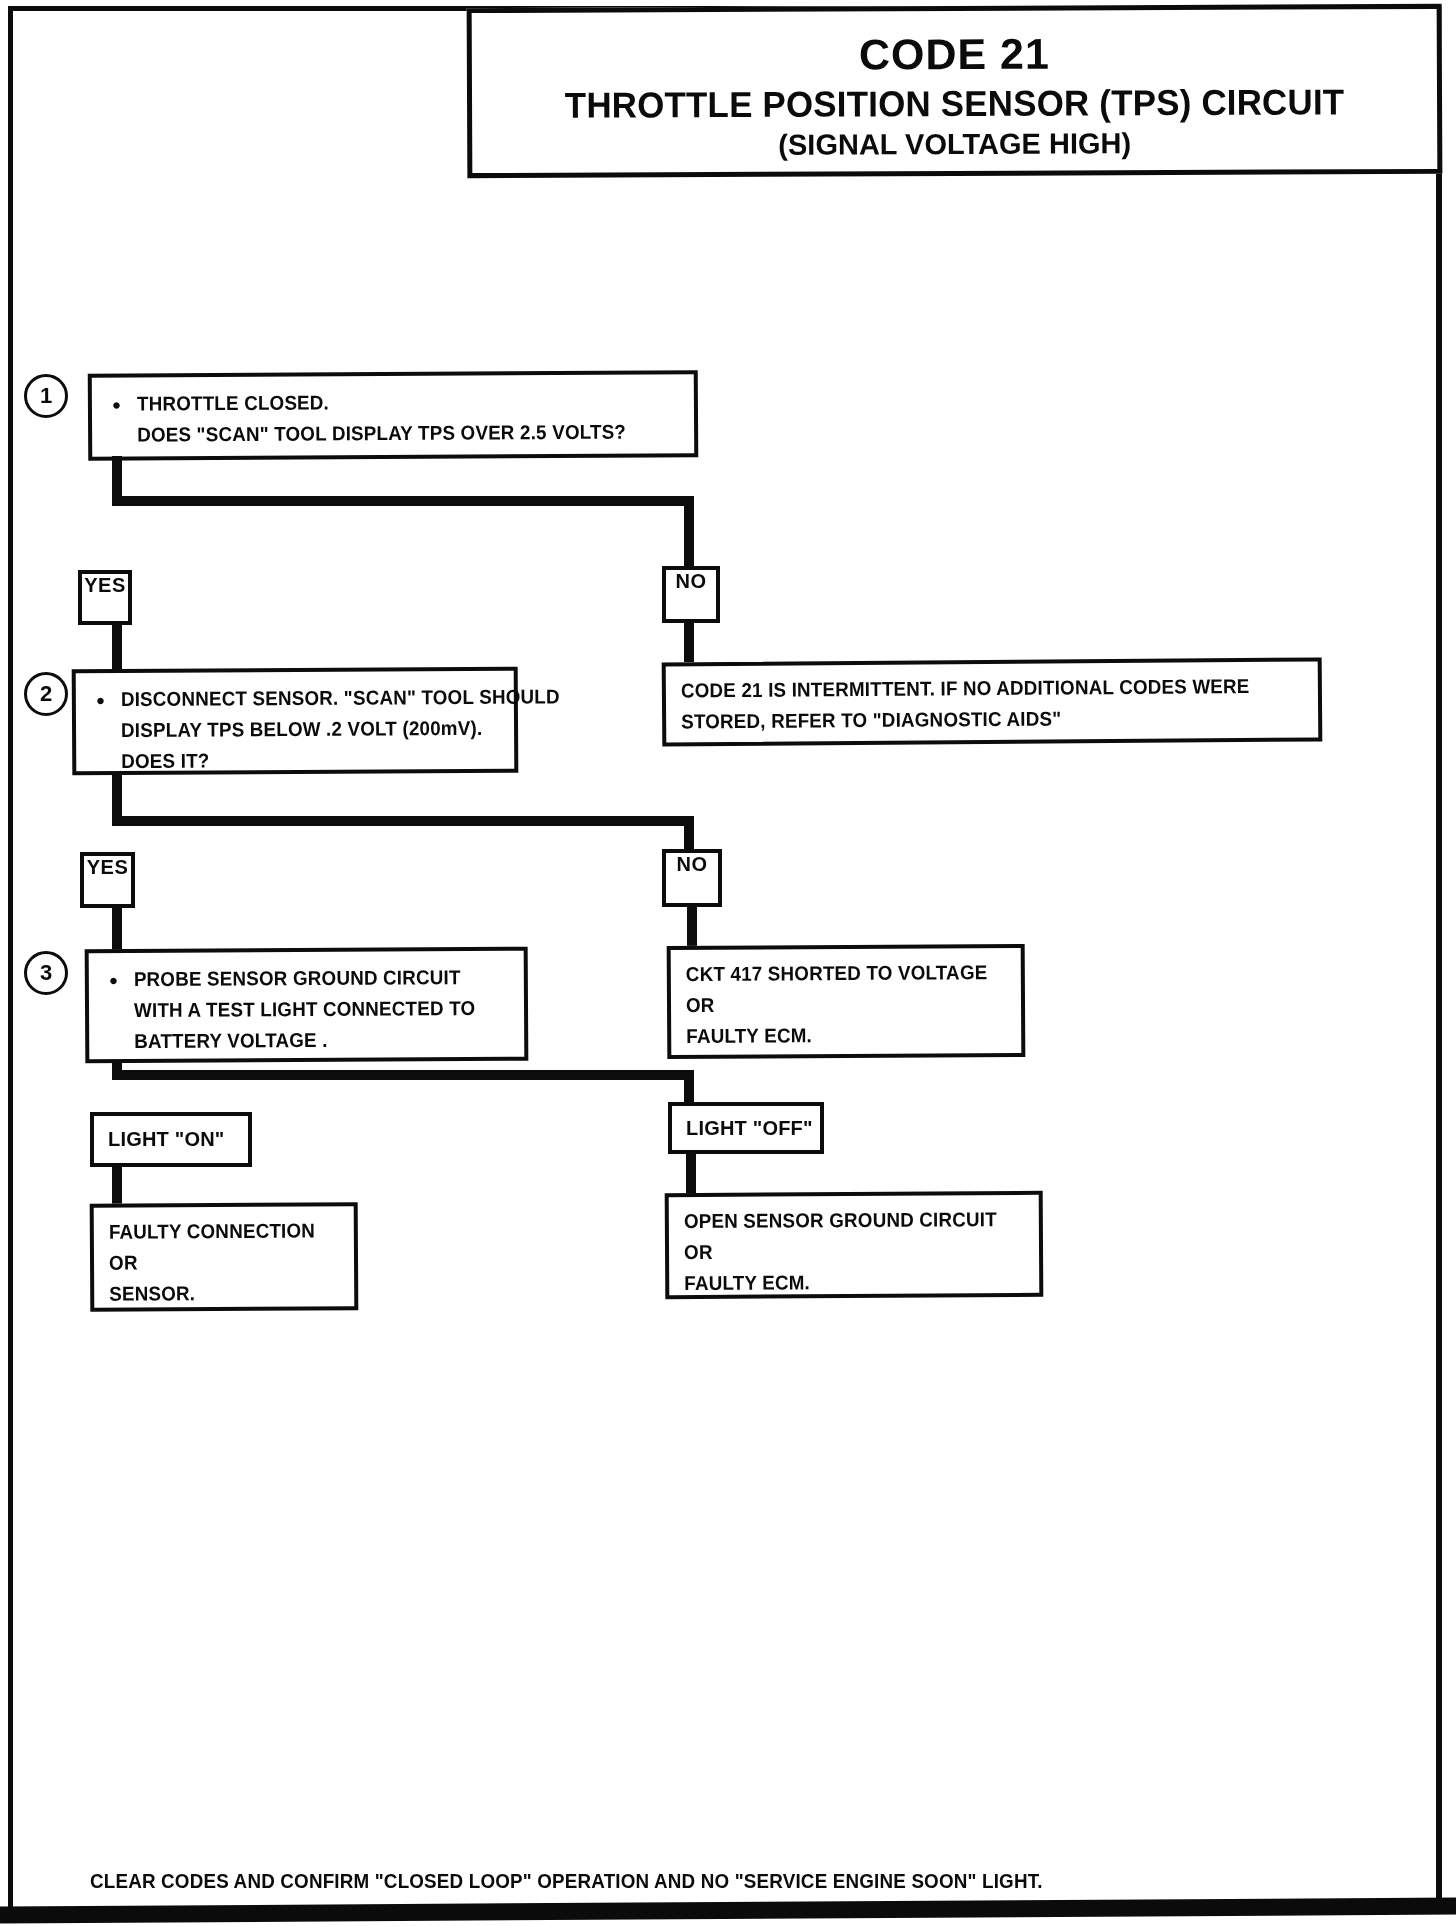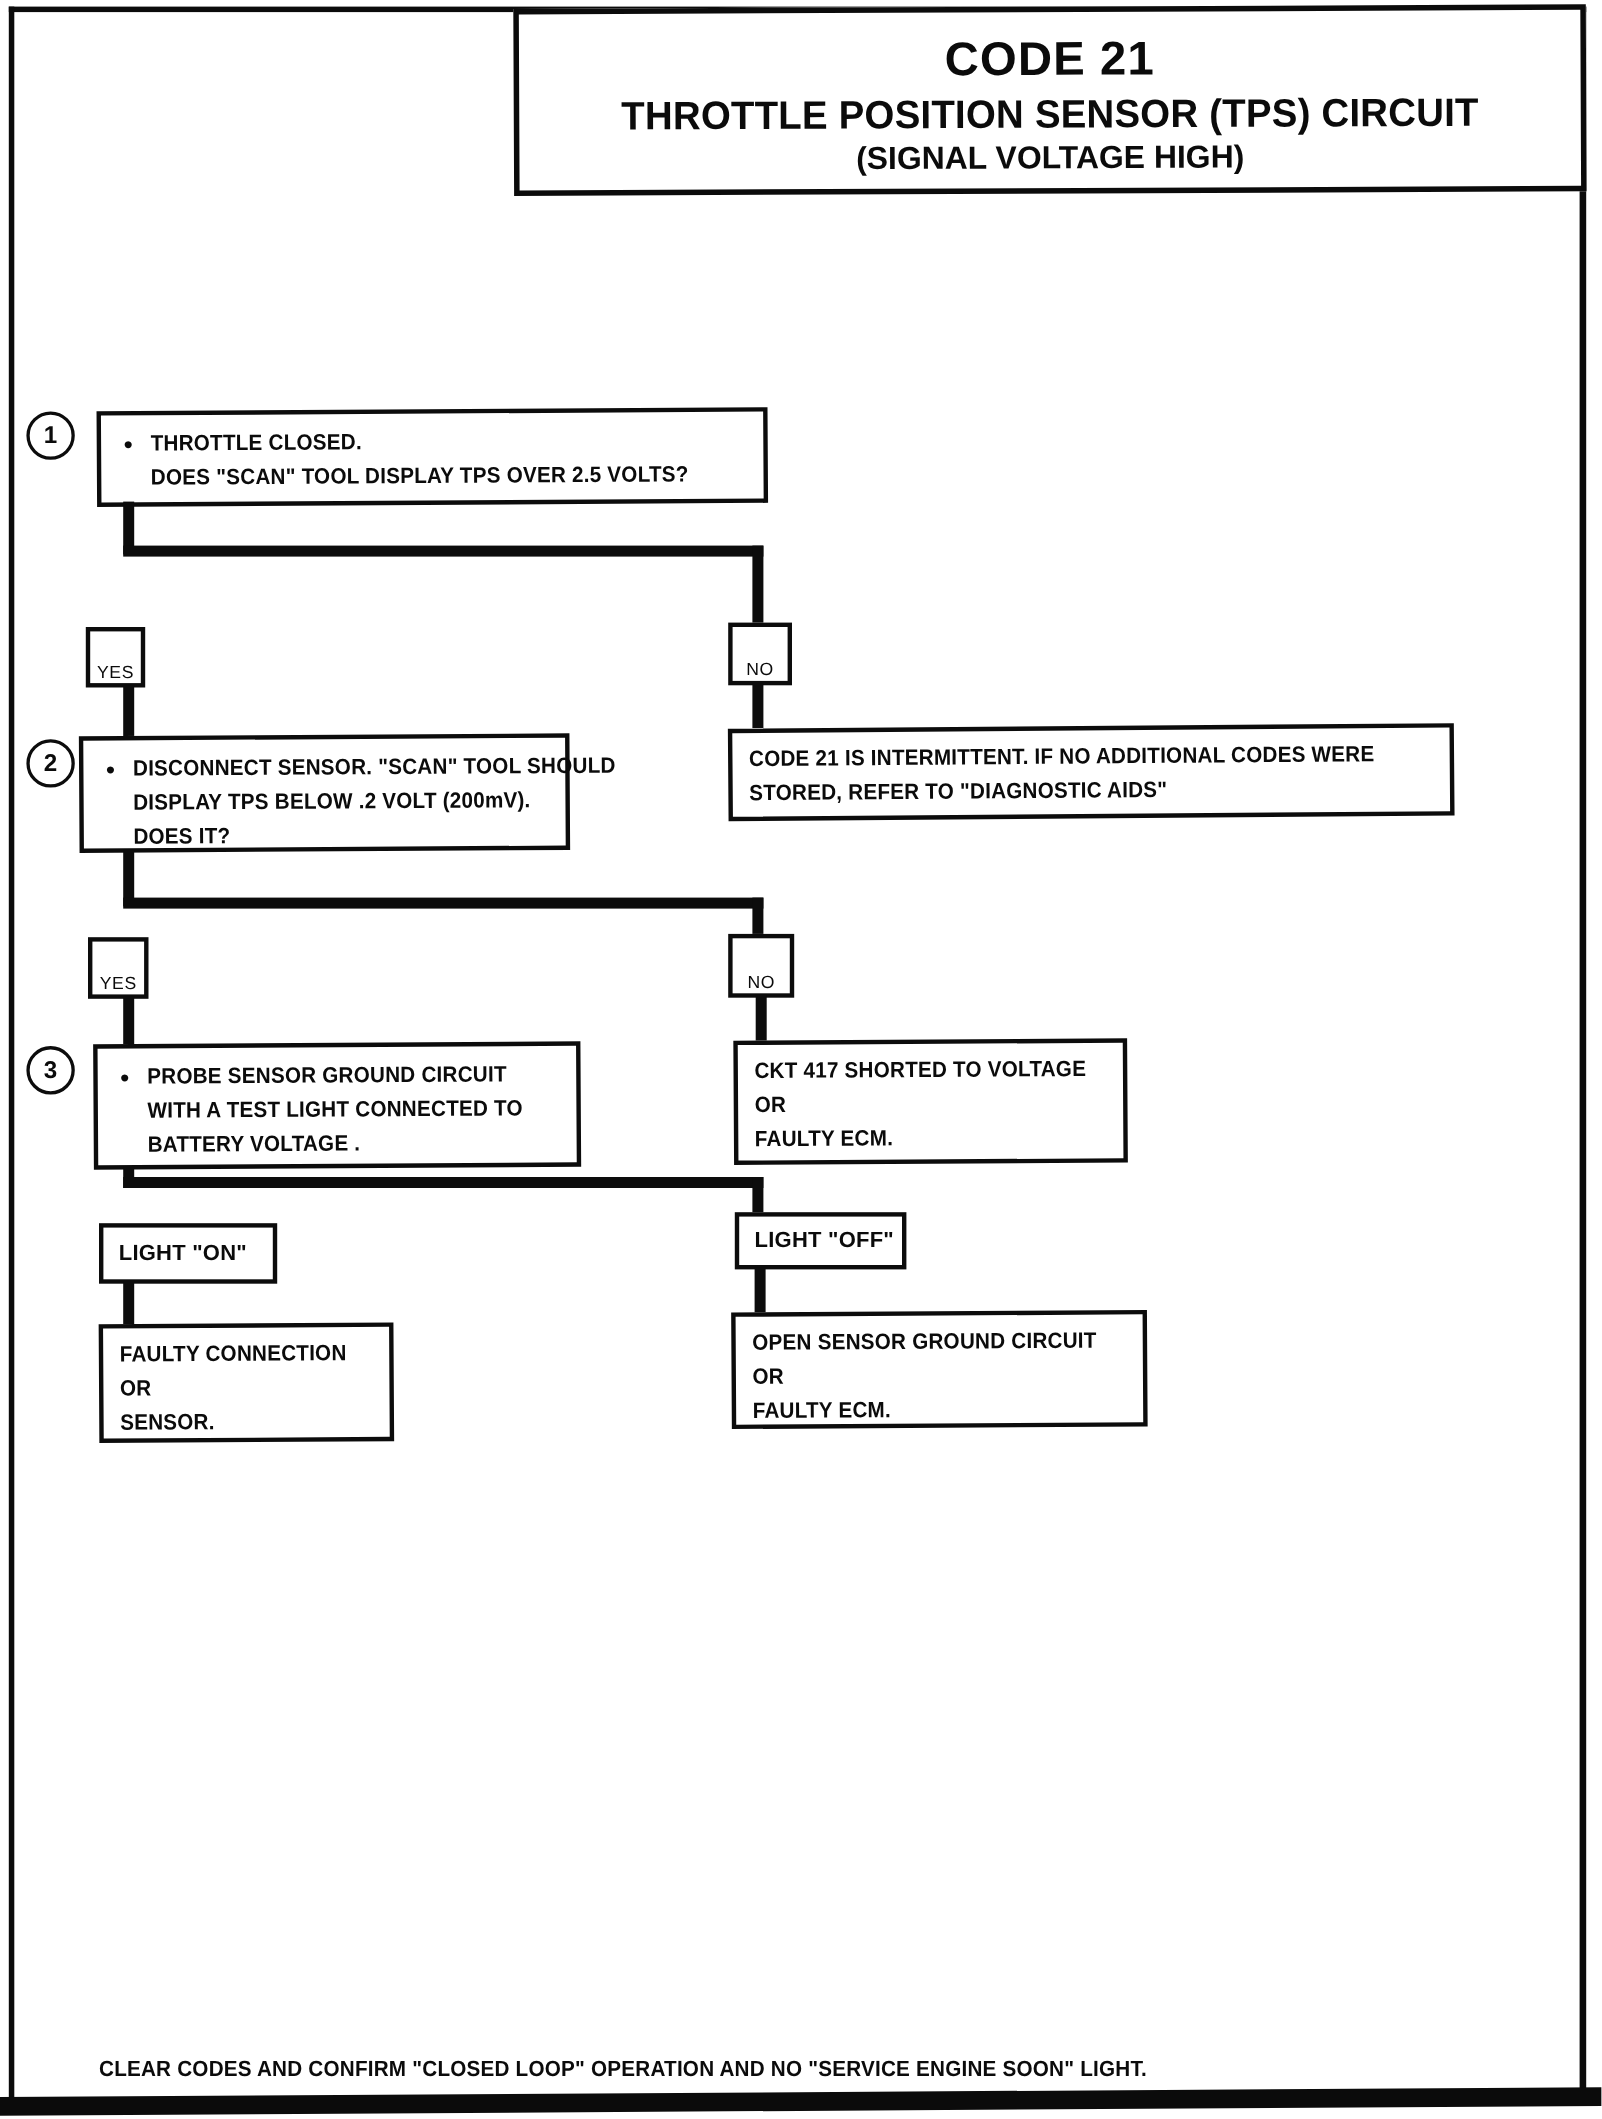--- a/index.html
+++ b/index.html
@@ -22,22 +22,22 @@
     position:absolute; width:44px; height:44px; border:3px solid #0c0c0c; border-radius:50%;
     display:flex; align-items:center; justify-content:center;
     font-size:22px; font-weight:700; background:#fff;
   }
   .step-box { display:flex; gap:16px; padding:11px 8px 8px 20px; }
   .bullet { font-size:15px; font-weight:700; line-height:31px; }
   .lines { display:flex; flex-direction:column; transform:scaleX(0.94); transform-origin:left center; }
   .line { font-size:20px; font-weight:700; line-height:31px; letter-spacing:0.2px; white-space:nowrap; }
   .result-box { padding:9px 8px 6px 15px; }
   .label-box {
-    display:flex; align-items:flex-end; justify-content:center;
-    font-size:16px; font-weight:400; letter-spacing:0.5px;
+    display:flex; align-items:flex-start; justify-content:center;
+    font-size:20px; font-weight:700; letter-spacing:0.5px;
   }
   .light-box {
     display:flex; align-items:center; justify-content:flex-start; padding-left:14px;
     font-size:20px; font-weight:700; letter-spacing:0.2px; white-space:nowrap;
   }
   .title-box {
     position:absolute; left:467px; top:6px; width:975px; height:170px;
     border:5px solid #0b0b0b; background:#fff; text-align:center; padding-top:16px;
     transform:rotate(-0.25deg);
   }

